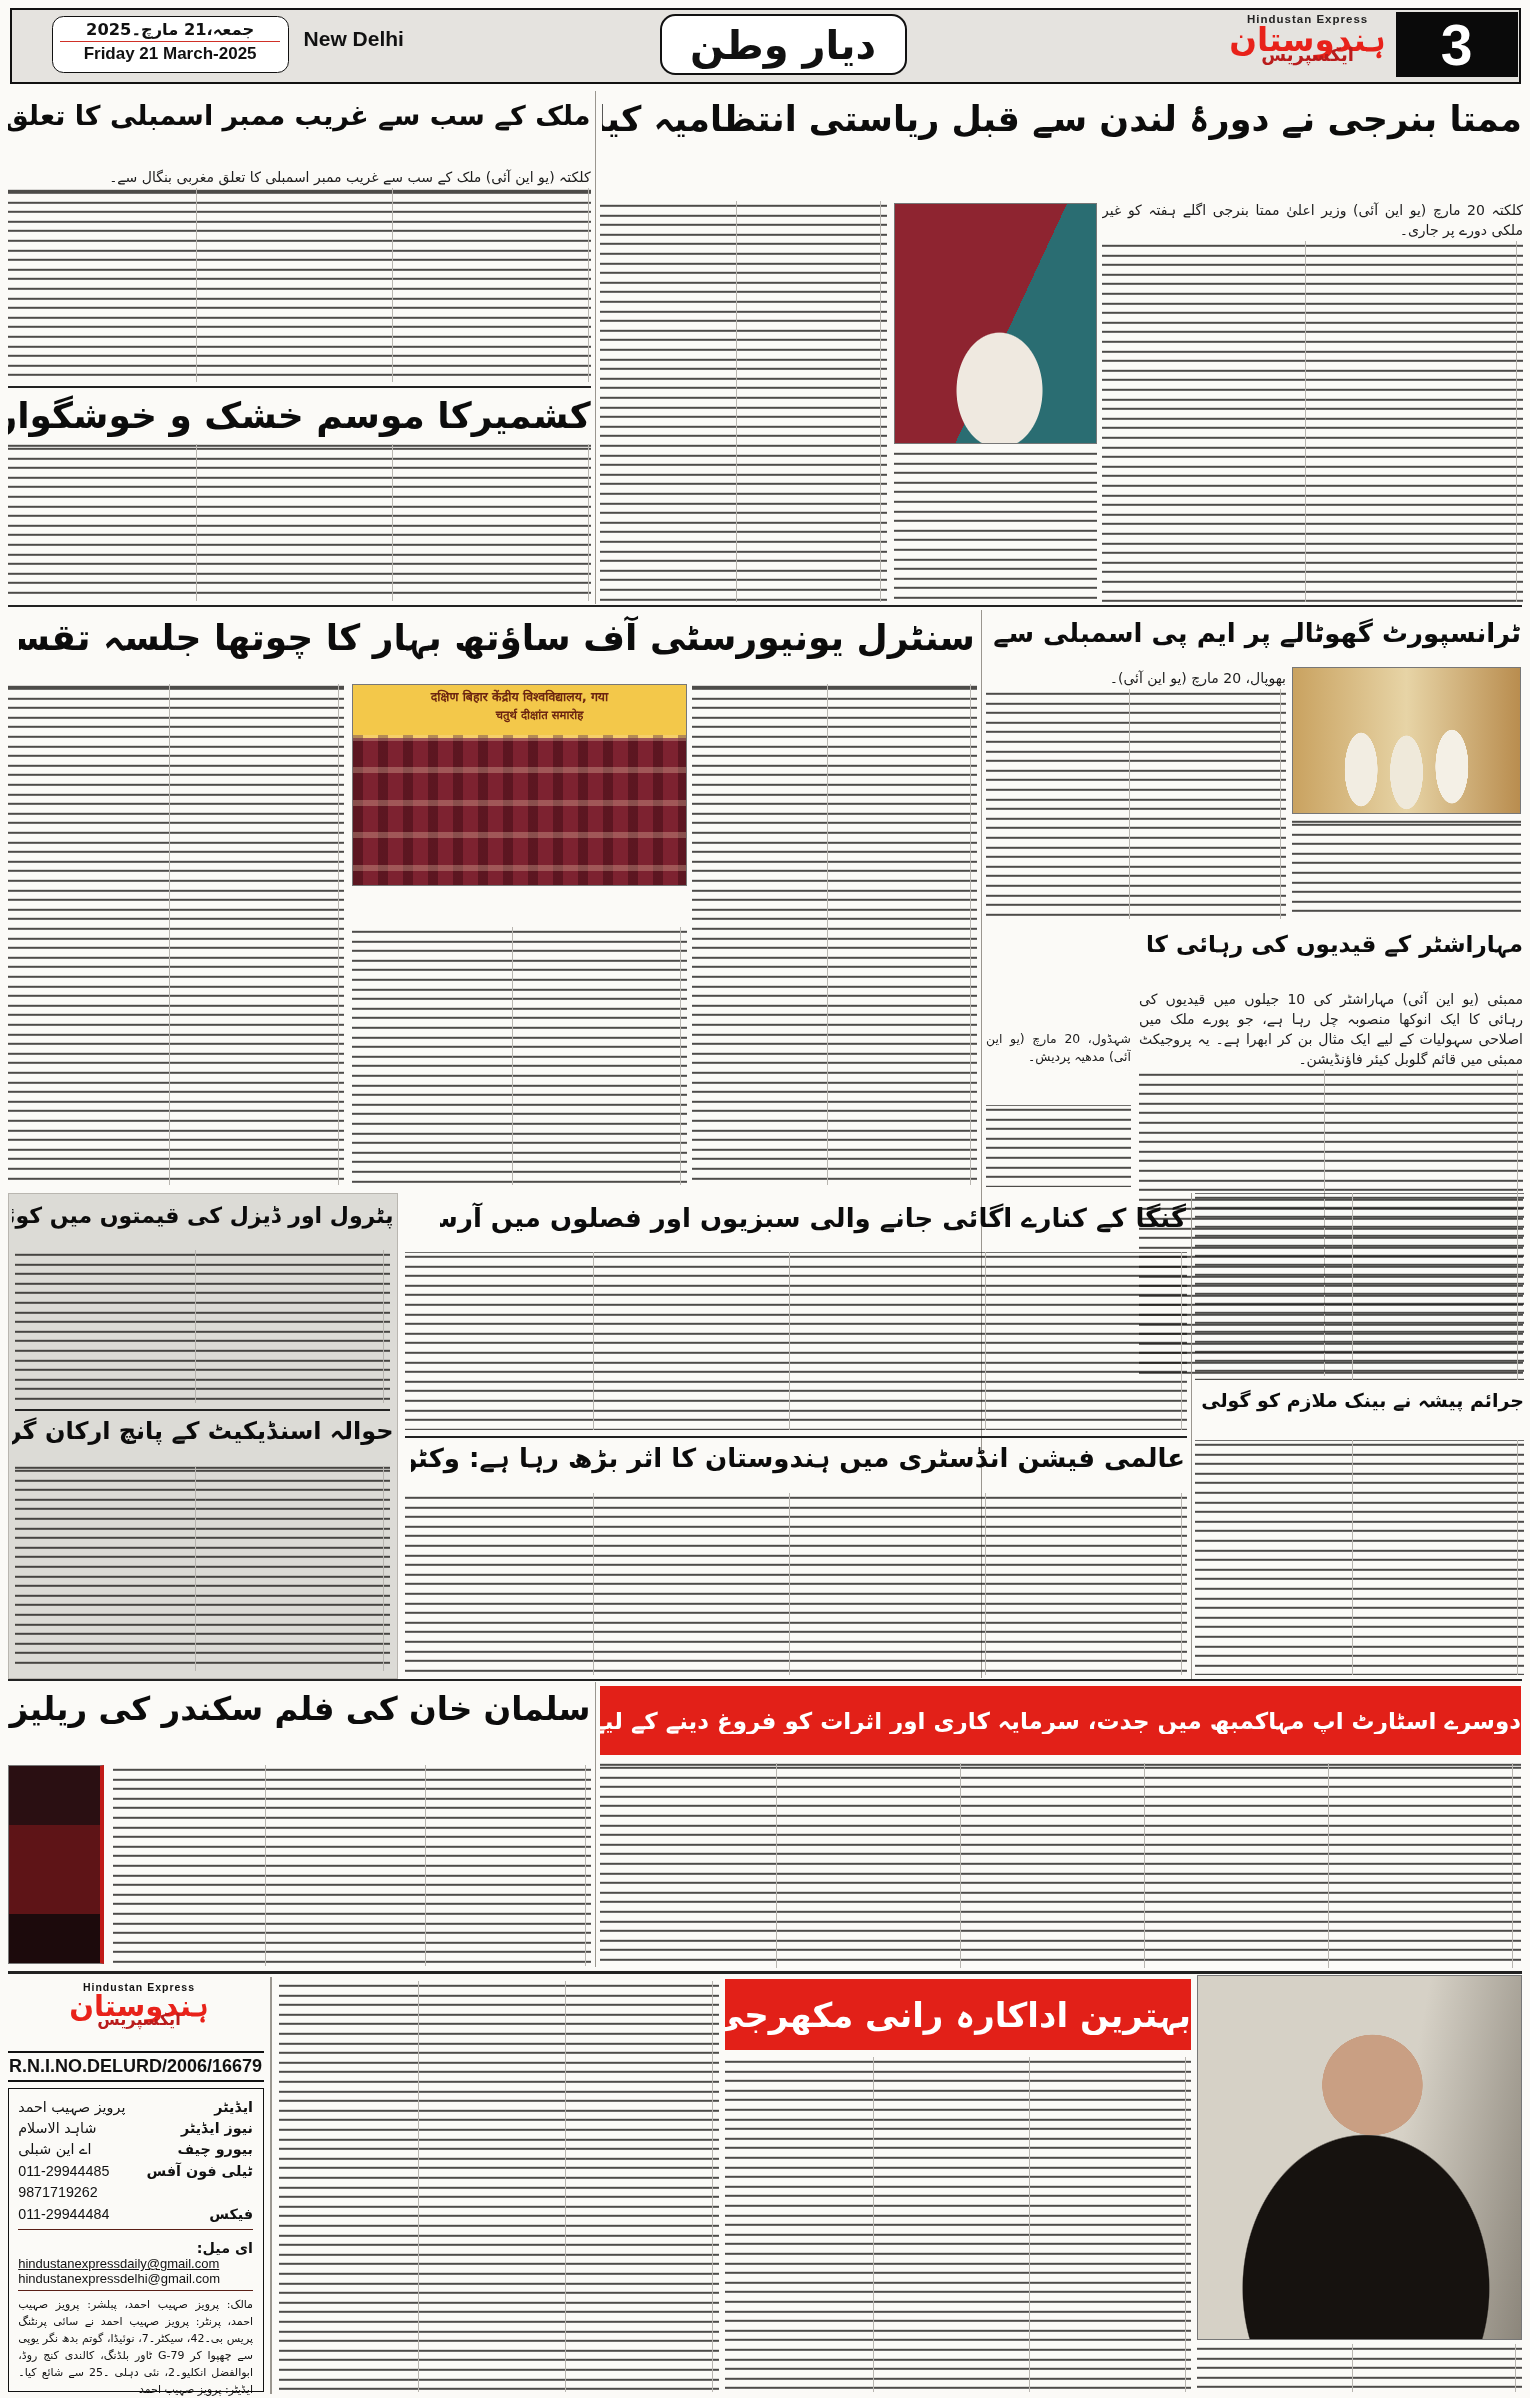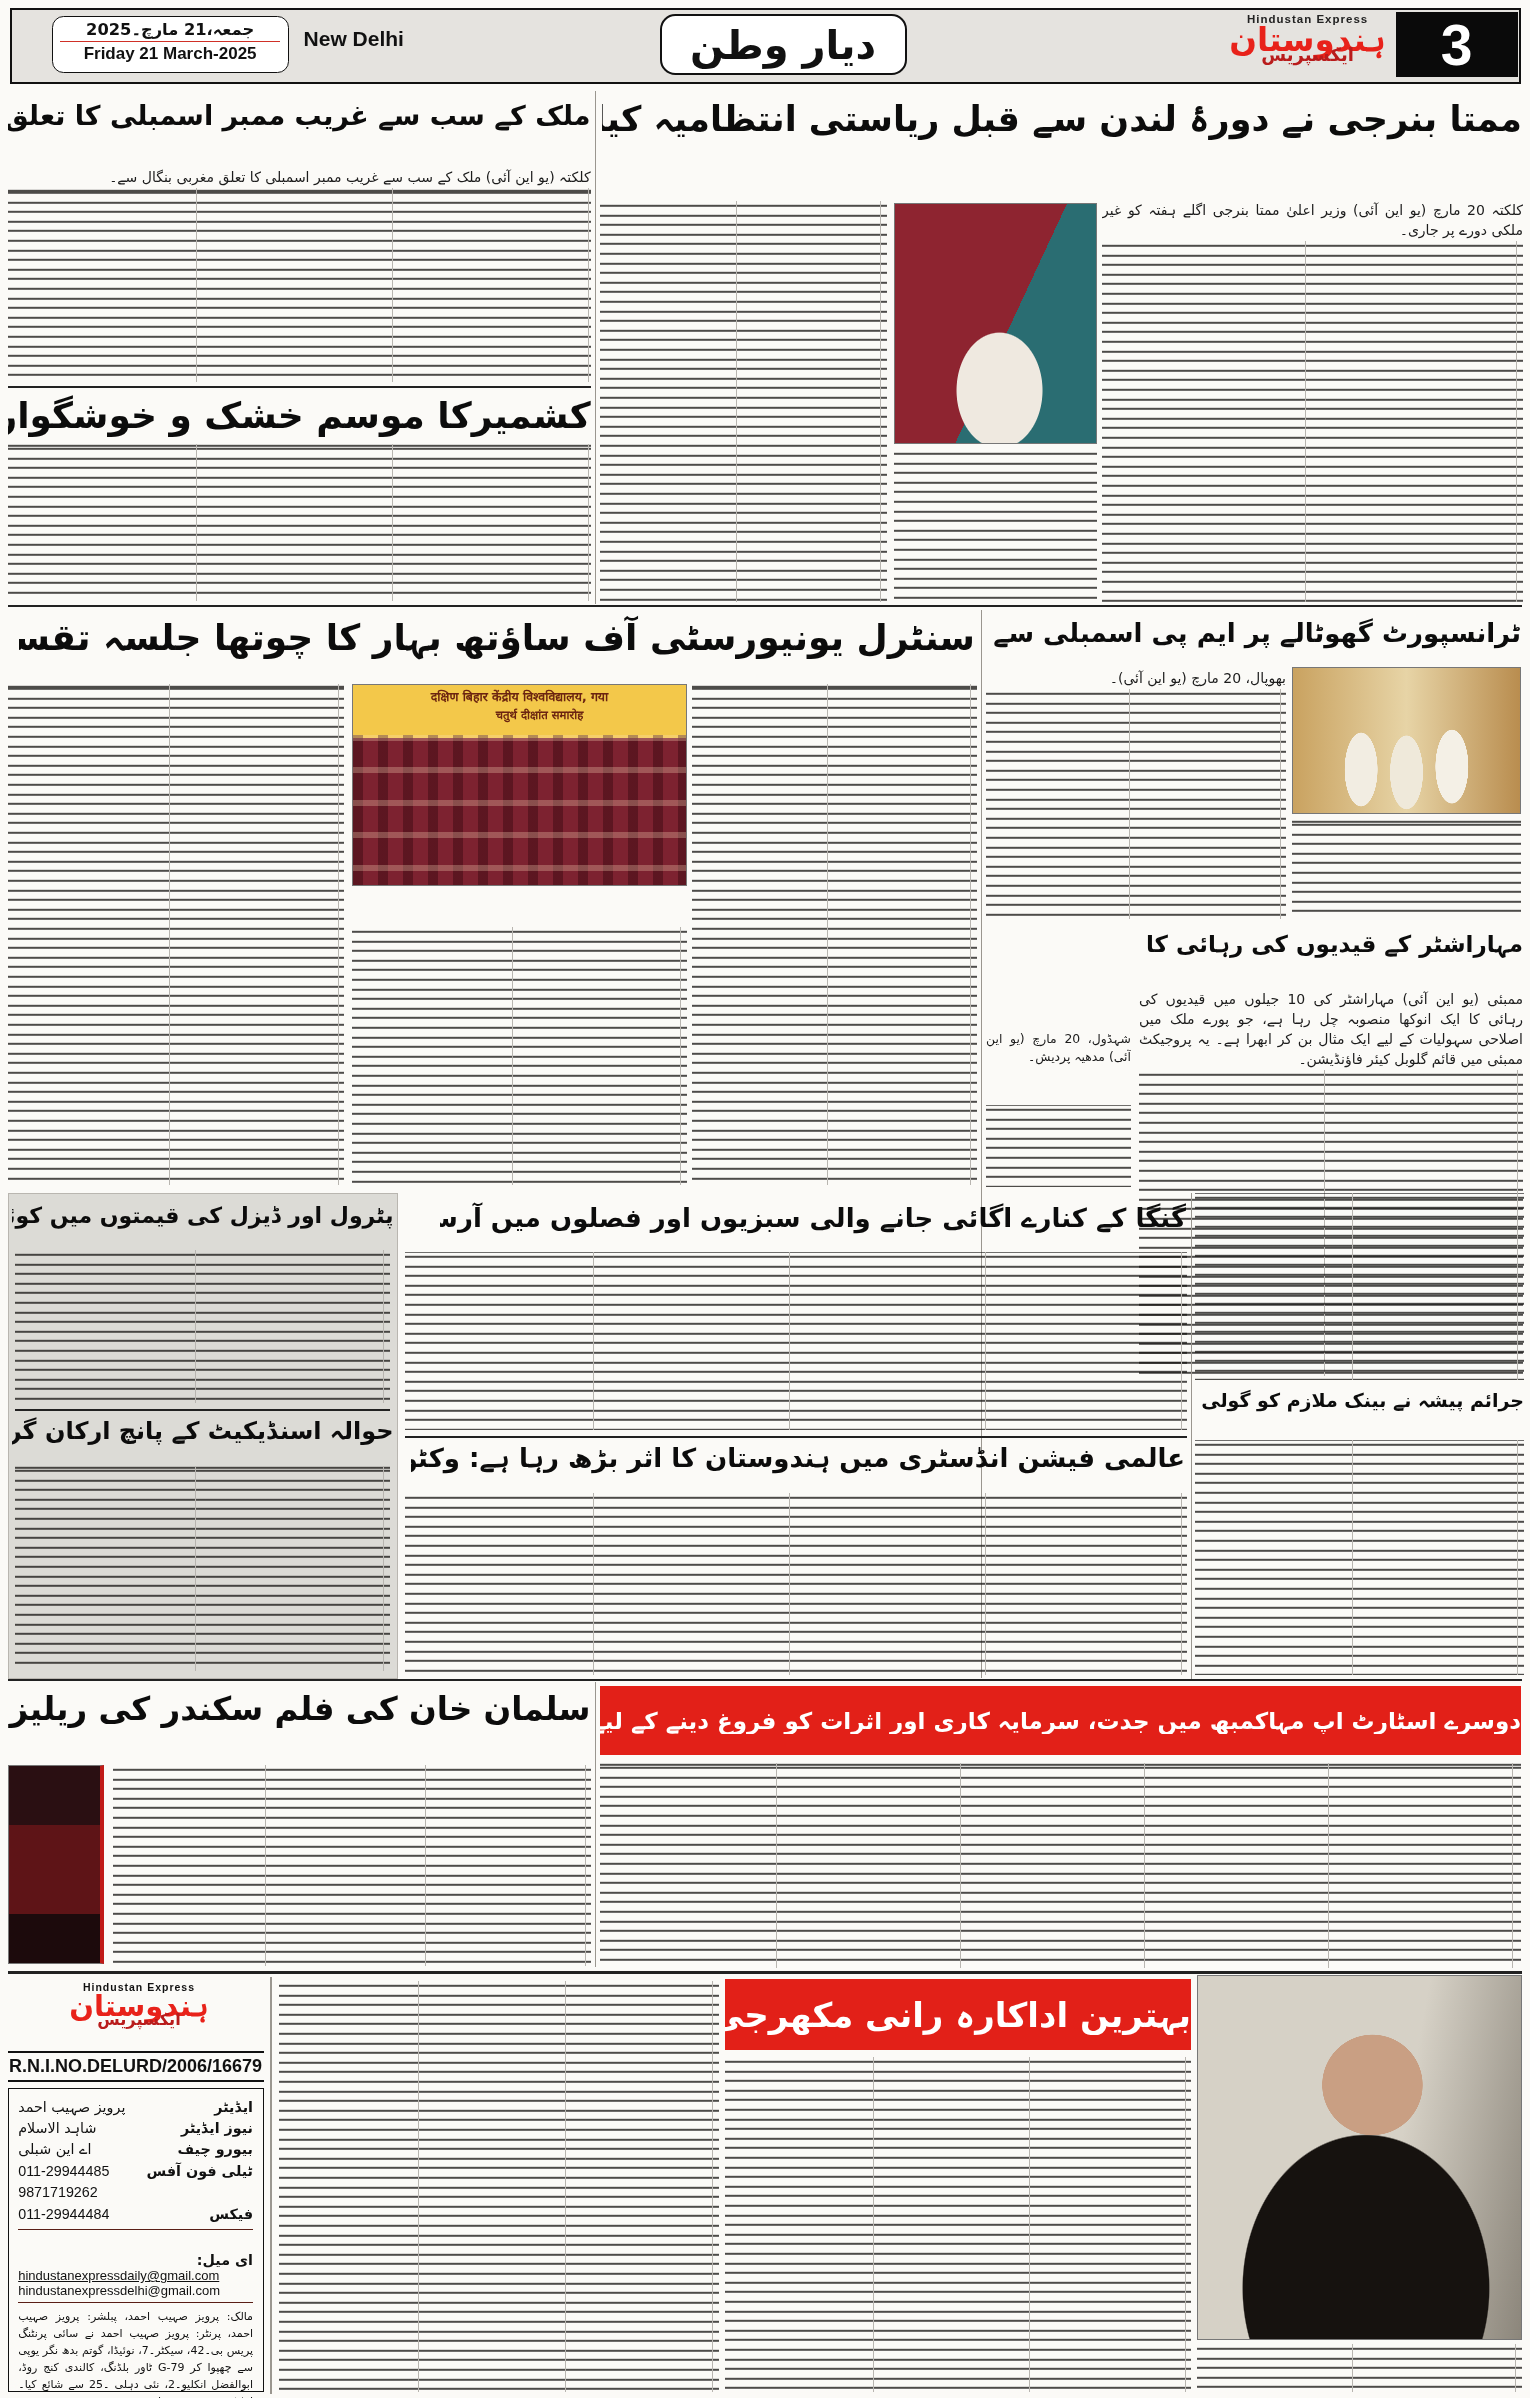--- a/index.html
+++ b/index.html
@@ -208,21 +208,21 @@
         <span class="val latin">011-29944485</span>
       </div>
     <div class="inforow">
         <span class="lbl"></span>
         <span class="val latin">9871719262</span>
       </div>
     <div class="inforow" style="border-bottom:1.9px solid #5a1f16;padding-bottom:3.8px;">
         <span class="lbl">فیکس</span>
         <span class="val latin">011-29944484</span>
       </div>
-    <div class="rtl" style="font-weight:bold;font-size:14.3px;margin-top:22px;">ای میل:</div>
+    <div class="rtl" style="font-weight:bold;font-size:14.3px;margin-top:10px;">ای میل:</div>
     <div class="latin" style="font-size:13px;text-decoration:underline;">hindustanexpressdaily@gmail.com</div>
     <div class="latin" style="font-size:13px;border-bottom:1.9px solid #5a1f16;padding-bottom:3.8px;">hindustanexpressdelhi@gmail.com</div>
     <div class="rtl" style="font-size:11px;line-height:1.55;text-align:justify;margin-top:4.8px;">مالک: پرویز صہیب احمد، پبلشر: پرویز صہیب احمد، پرنٹر: پرویز صہیب احمد نے سائی پرنٹنگ پریس بی۔42، سیکٹر۔7، نوئیڈا، گوتم بدھ نگر یوپی سے چھپوا کر G-79 ٹاور بلڈنگ، کالندی کنج روڈ، ابوالفضل انکلیو۔2، نئی دہلی ۔25 سے شائع کیا۔ ایڈیٹر: پرویز صہیب احمد</div>
   </div>
 
   <div class="abs vr" style="left:270px;top:1977px;width:1.9px;height:417px;"></div>
   <div class="abs art-body" style="left:279px;top:1981px;width:440px;height:411px;">
     <div class="skel" style="--cw:147px;"></div>
   </div>
   <div class="abs redband" style="left:725px;top:1979px;width:466px;height:71px;">

